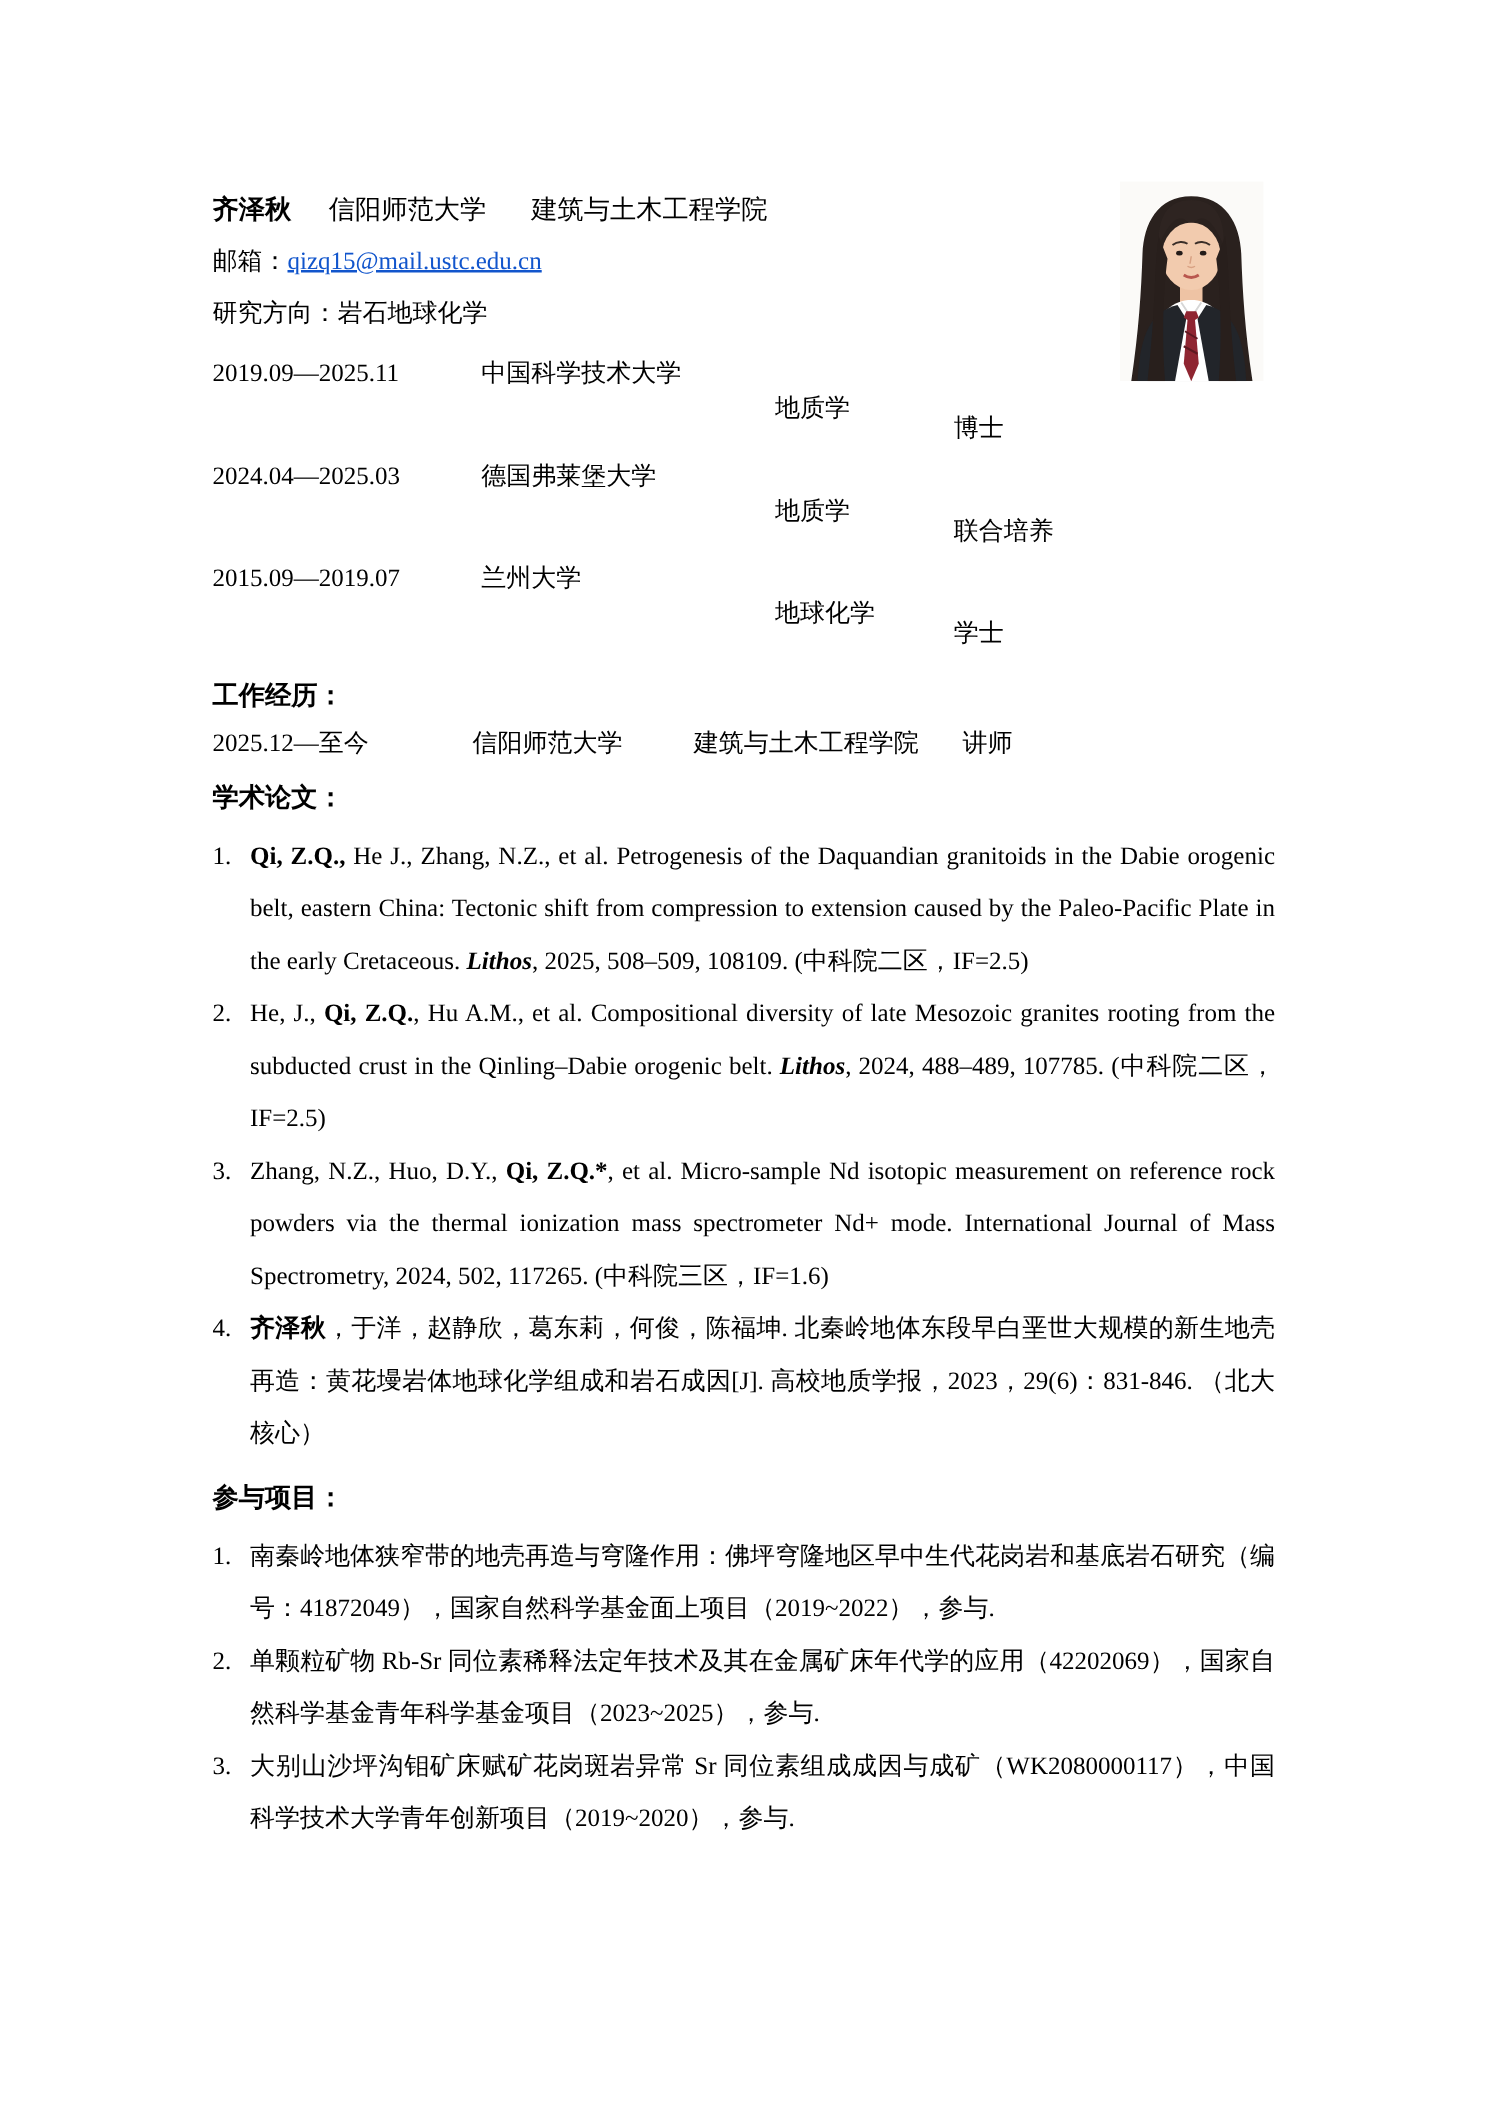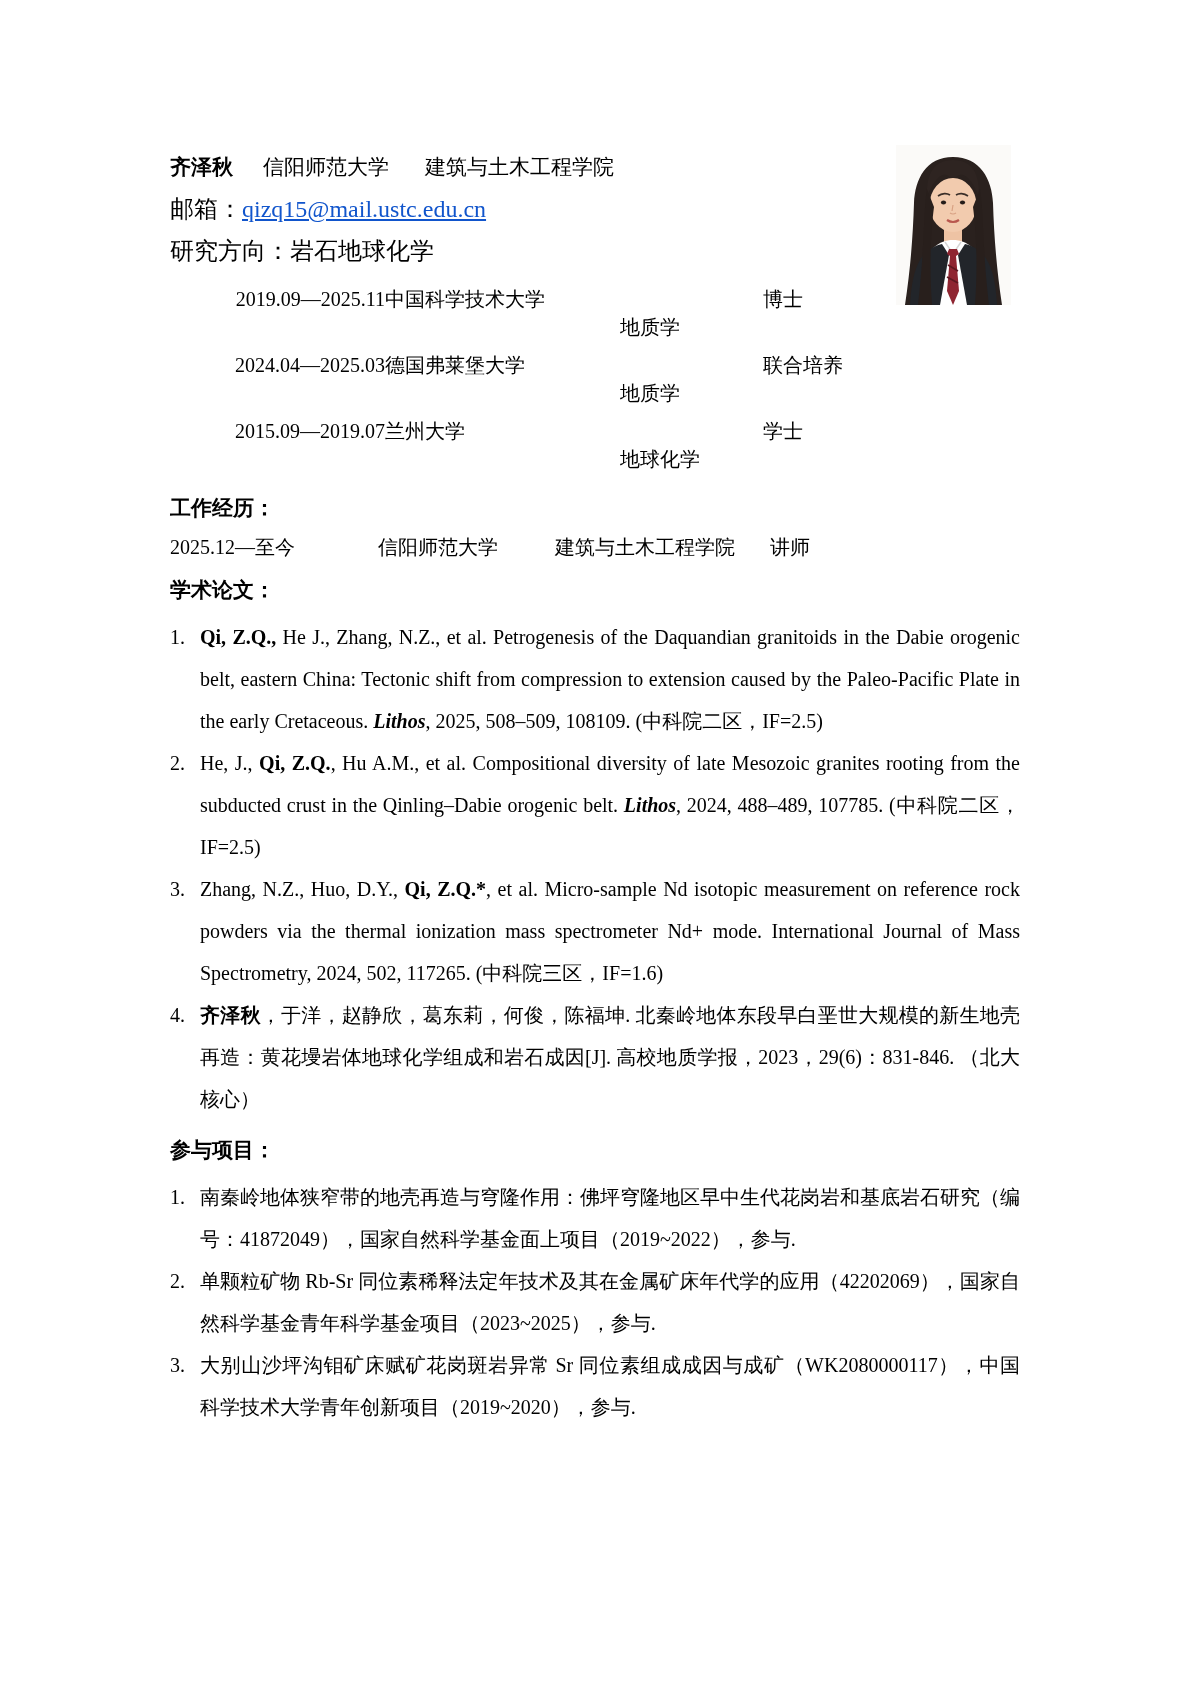--- a/index.html
+++ b/index.html
@@ -9,36 +9,36 @@
     font-family:"Liberation Serif","DejaVu Serif",serif;
     color:#000;
   }
   .page {
     position:relative;
     width:1190px; height:1683px;
     padding:124px 170px 0 170px;
     background:#ffffff;
     overflow:hidden;
   }
-  .hline { font-size:24px; line-height:26px; margin-bottom:16px; }
+  .hline { font-size:20px; line-height:26px; margin-bottom:16px; }
   .name-line { font-size:21px;margin-top:30px; }
   .person-name { font-weight:bold; margin-right:30px; }
   .affiliation { margin-right:36px; }
   .email-link { color:#1155CC; text-decoration:underline; cursor:pointer; }
   .section-heading {
     font-size:21px; font-weight:bold;
     margin:16px 0 12px 0; line-height:28px;
   }
   .section-heading.first { margin-top:26px; }
   .edu-table { font-size:20px; }
   .edu-table .table-row { display:flex; line-height:38px; }
-  .col-period { width:215px;text-align:right; }
+  .col-period { width:215px; }
   .col-school { width:235px; }
   .col-major  { width:143px;margin-top:28px; }
-  .col-degree { flex:1; }
+  .col-degree { flex:1;margin-top:44px; }
   .work-table { font-size:20px; }
   .work-table .table-row { display:flex; line-height:26px; margin:6px 0 2px 0;align-items:center; }
   .col-wperiod   { width:208px; }
   .col-wemployer { width:177px; }
   .col-wdept     { width:215px; }
   .col-wtitle    { flex:1; }
   .list { font-size:20px; }
   .list-item { position:relative; padding-left:30px; }
   .list-item .num { position:absolute; left:0; top:0; line-height:42px; }
   .item-text { text-align:justify; line-height:42px; }

